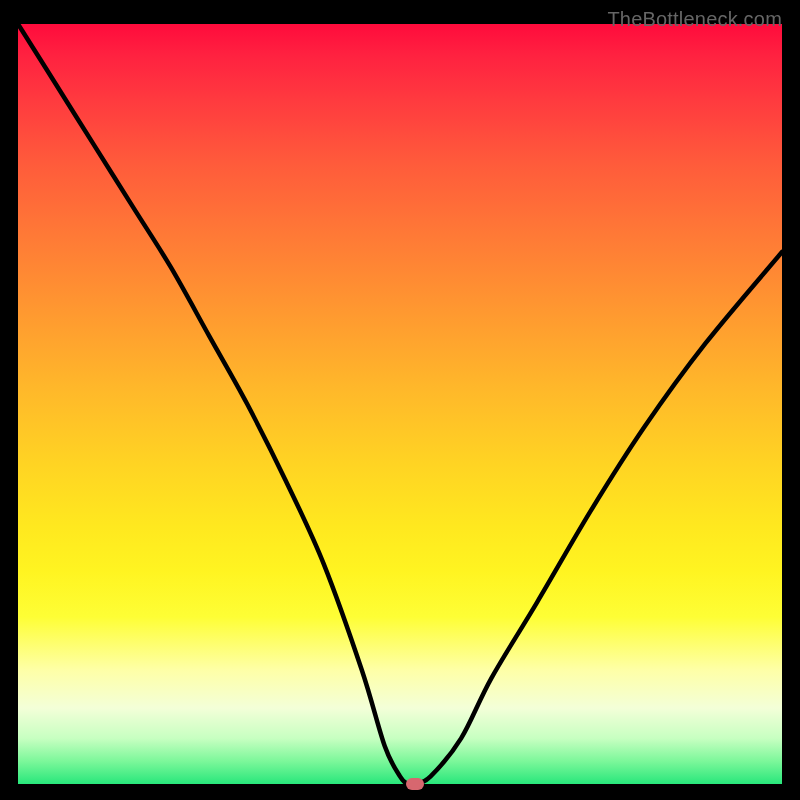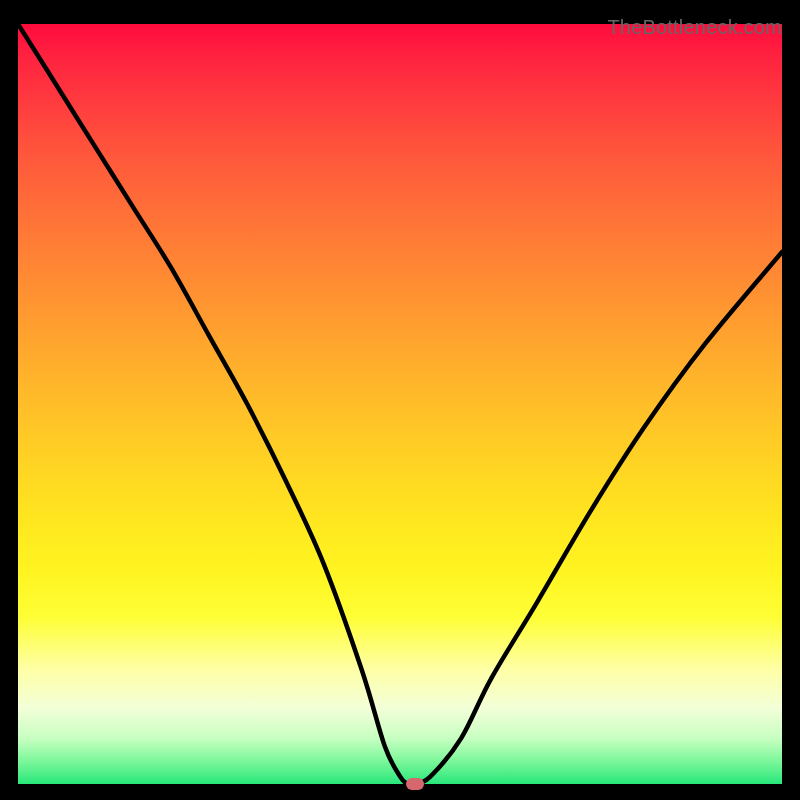--- a/index.html
+++ b/index.html
@@ -12,21 +12,21 @@
     font-family: Arial, Helvetica, sans-serif;
   }
   .frame {
     position: relative;
     width: 800px;
     height: 800px;
     background: #000;
   }
   .watermark {
     position: absolute;
-    top: 16px;
+    top: 8px;
     right: 18px;
     color: #666;
     font-size: 20px;
     font-weight: 500;
     letter-spacing: 0.2px;
     z-index: 20;
   }
   .plot-area {
     position: absolute;
     left: 18px;

